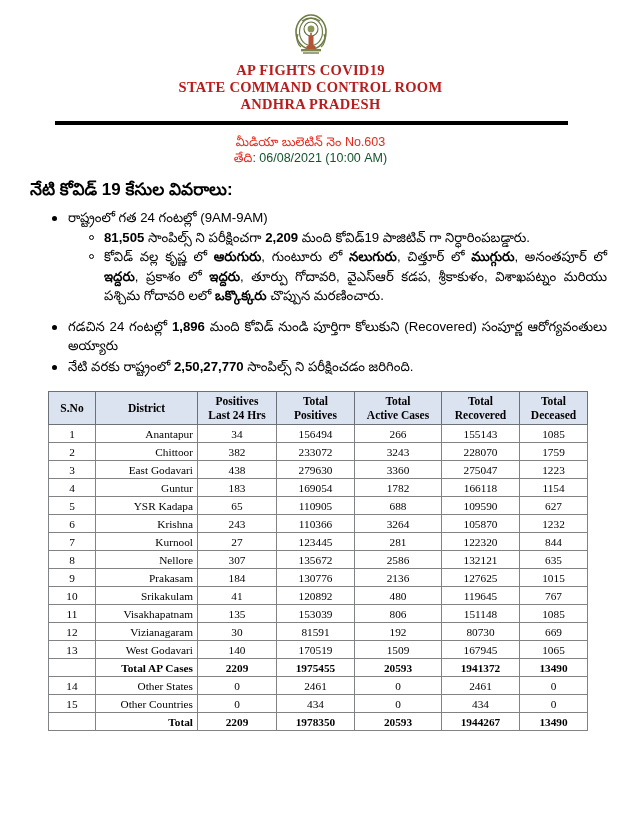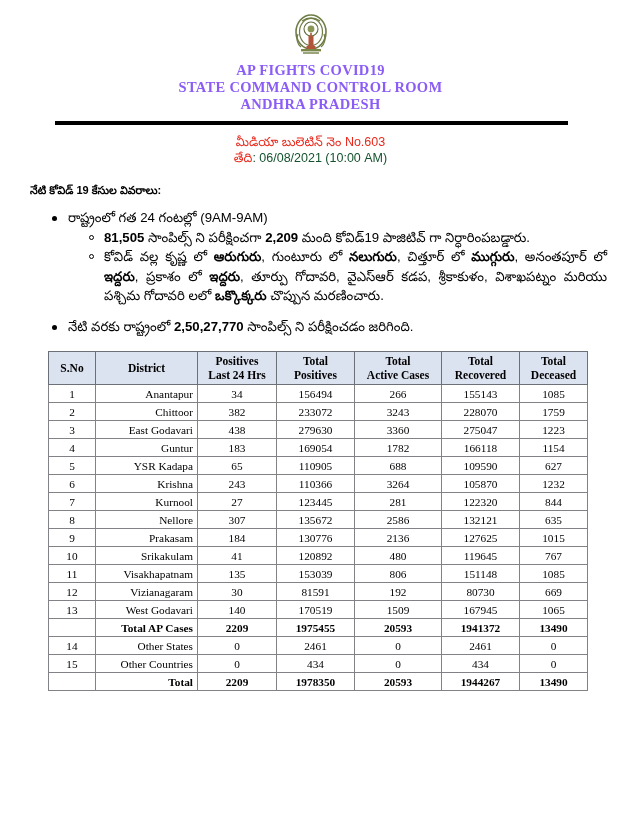--- a/index.html
+++ b/index.html
@@ -30,21 +30,21 @@
   .emblem {
     display: inline-block;
     width: 44px;
     height: 48px;
     position: relative;
   }
   .header-titles {
     text-align: center;
     font-family: "Liberation Serif", serif;
     font-weight: bold;
-    color: #8b5cf6;
+    color: #b91c1c;
     letter-spacing: 0.3px;
   }
   .header-titles .line {
     font-size: 14.5px;
     line-height: 17px;
   }
   .rule-wrap {
     padding: 8px 0 0 0;
   }
   .black-rule {
@@ -62,21 +62,21 @@
     line-height: 16px;
   }
   .red { color: #E8291C; }
   .blk { color: #14532d; margin-top: 14px; }
 
   
   .content {
     padding: 10px 14px 0 30px;
   }
   .heading {
-    font-size: 11px;
+    font-size: 17px;
     font-weight: bold;
     margin: 4px 0 8px 0;
     line-height: 20px;
   }
   ul.lvl1 {
     margin: 0 0 0 22px;
     padding: 0;
     list-style: none;
   }
   ul.lvl1 > li {
@@ -221,20 +221,23 @@
           <li>
             <span>కోవిడ్ వల్ల కృష్ణ లో </span><span class="b">ఆరుగురు</span><span>, గుంటూరు లో </span><span class="b">నలుగురు</span><span>, చిత్తూర్ లో </span><span class="b">ముగ్గురు</span><span>, అనంతపూర్ లో </span><span class="b">ఇద్దరు</span><span>, ప్రకాశం లో </span><span class="b">ఇద్దరు</span><span>, తూర్పు గోదావరి, వైఎస్ఆర్ కడప, శ్రీకాకుళం, విశాఖపట్నం మరియు పశ్చిమ గోదావరి లలో </span><span class="b">ఒక్కొక్కరు</span><span> చొప్పున మరణించారు.</span>
           </li>
         </ul>
       </li>
     </ul>
 
     <div class="spacer-sm"></div>
 
     <ul class="lvl1">
+      <li class="justified">
+        <span>గడచిన 24 గంటల్లో </span><span class="b">1,896</span><span> మంది కోవిడ్ నుండి పూర్తిగా కోలుకుని (Recovered) సంపూర్ణ ఆరోగ్యవంతులు అయ్యారు</span>
+      </li>
       <li>
         <span>నేటి వరకు రాష్ట్రంలో </span><span class="b">2,50,27,770</span><span> సాంపిల్స్ ని పరీక్షించడం జరిగింది.</span>
       </li>
     </ul>
   </div>
 
   <div class="table-wrap">
     <table class="data">
       <colgroup>
         <col class="c-sno">

